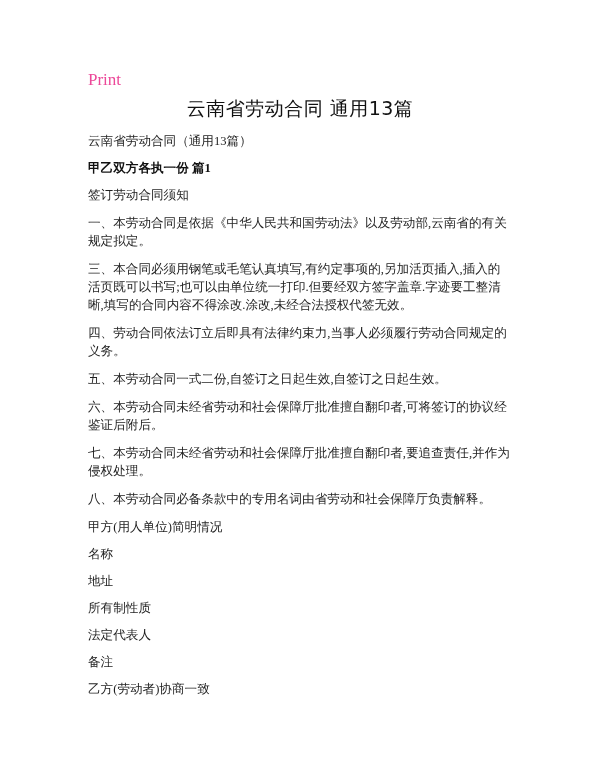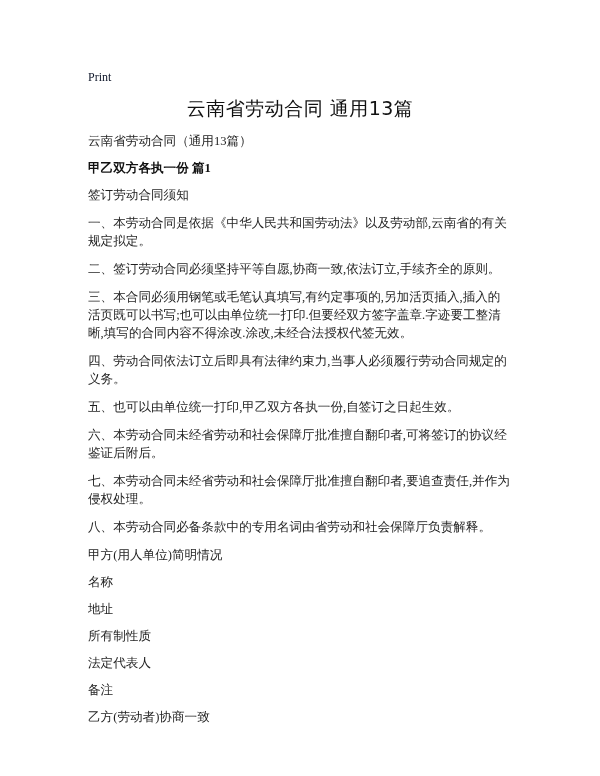--- a/index.html
+++ b/index.html
@@ -19,22 +19,22 @@
       position: absolute;
       left: 88px;
       top: 0;
       width: 424px;
     }
     .print-label {
       position: absolute;
       left: 0;
       top: 70px;
       font-family: "Liberation Serif", "DejaVu Serif", serif;
-      font-size: 12px;
-      color: #0f172a;
+      font-size: 17px;
+      color: #ec4899;
     }
     .doc-title {
       position: absolute;
       left: -88px;
       width: 600px;
       top: 96px;
       text-align: center;
       font-size: 19px;
       font-weight: normal;
       color: #111;
@@ -73,24 +73,23 @@
 <div class="page">
   <div class="print-label">Print</div>
   <h1 class="doc-title">云南省劳动合同  通用13篇</h1>
 
   <div class="body-flow">
     <p class="para subtitle">云南省劳动合同（通用13篇）</p>
     <p class="para heading">甲乙双方各执一份 篇1</p>
     <p class="para">签订劳动合同须知</p>
 
     <p class="para">一、本劳动合同是依据《中华人民共和国劳动法》以及劳动部,云南省的有关规定拟定。</p>
-    <p class="para">二、签订劳动合同必须坚持平等自愿,协商一致,依法订立,手续齐全的原则。</p>
     <p class="para">三、本合同必须用钢笔或毛笔认真填写,有约定事项的,另加活页插入,插入的活页既可以书写;也可以由单位统一打印.但要经双方签字盖章.字迹要工整清晰,填写的合同内容不得涂改.涂改,未经合法授权代签无效。</p>
     <p class="para">四、劳动合同依法订立后即具有法律约束力,当事人必须履行劳动合同规定的义务。</p>
-    <p class="para">五、也可以由单位统一打印,甲乙双方各执一份,自签订之日起生效。</p>
+    <p class="para">五、本劳动合同一式二份,自签订之日起生效,自签订之日起生效。</p>
     <p class="para">六、本劳动合同未经省劳动和社会保障厅批准擅自翻印者,可将签订的协议经鉴证后附后。</p>
     <p class="para">七、本劳动合同未经省劳动和社会保障厅批准擅自翻印者,要追查责任,并作为侵权处理。</p>
     <p class="para">八、本劳动合同必备条款中的专用名词由省劳动和社会保障厅负责解释。</p>
 
     <p class="para field">甲方(用人单位)简明情况</p>
     <p class="para field">名称</p>
     <p class="para field">地址</p>
     <p class="para field">所有制性质</p>
     <p class="para field">法定代表人</p>
     <p class="para field">备注</p>

